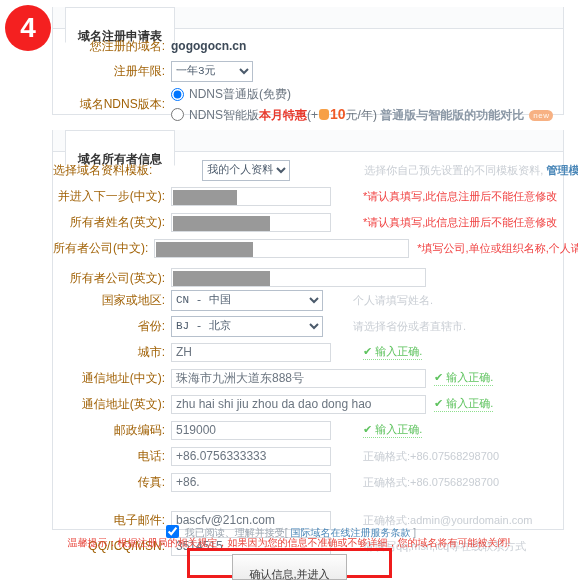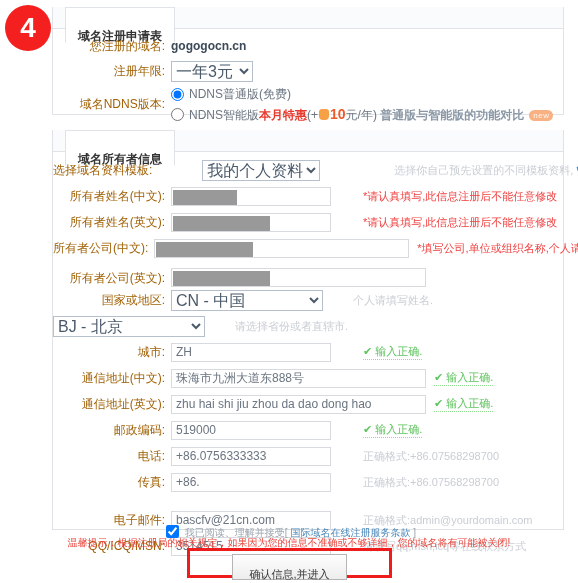--- a/index.html
+++ b/index.html
@@ -68,22 +68,22 @@
     font-size: 12px;
     font-family: "Liberation Sans", sans-serif;
     color: #6b7580;
     background: #fff;
     outline: none;
   }
   input.tbox.wide { width: 255px; }
   select.sbox {
     width: 125px; height: 21px;
     border: 1px solid #b6c0cc;
-    font-size: 16px;
-    font-family: Liberation Sans, sans-serif;
+    font-size: 11px;
+    font-family: Liberation Mono, monospace;
     color: #4b5a6b;
     background: #fff;
   }
   select.sbox.sm { width: 82px; }
 
   
   .fld-wrap { position: relative; display: inline-block; }
   .mask {
     position: absolute; left: 2px; top: 3px;
     height: 15px; background: #999999;
@@ -202,21 +202,21 @@
         <select class="sbox">
           <option>我的个人资料</option>
         </select>
         <div class="hint hint-grey" style="padding-left:30px;">
           <span>选择你自己预先设置的不同模板资料,</span>
           <a class="link-b" href="#">管理模板</a>
         </div>
       </div>
 
       <div class="row" style="height:26px;">
-        <div class="lbl">所有者姓名(中文):</div>
+        <div class="lbl">并进入下一步(中文):</div>
         <span class="fld-wrap">
           <input class="tbox" type="text" value="" style="">
           <span class="mask" style="width:64px;"></span>
         </span>
         <div class="hint hint-red" style="padding-left:32px;">*请认真填写,此信息注册后不能任意修改</div>
       </div>
 
       <div class="row" style="height:26px;">
         <div class="lbl">所有者姓名(英文):</div>
         <span class="fld-wrap">
@@ -245,20 +245,21 @@
 
       <div class="row" style="height:26px;">
         <div class="lbl">国家或地区:</div>
         <select class="sbox" style="width:152px;">
           <option>CN - 中国</option>
         </select>
         <div class="hint hint-grey" style="padding-left:30px;">个人请填写姓名.</div>
       </div>
 
       <div class="row" style="height:26px;">
+        <div class="lbl">省份:</div>
         <select class="sbox" style="width:152px;">
           <option>BJ - 北京</option>
         </select>
         <div class="hint hint-grey" style="padding-left:30px;">请选择省份或者直辖市.</div>
       </div>
 
       <div class="row" style="height:26px;">
         <div class="lbl">城市:</div>
         <input class="tbox" type="text" value="ZH" style="">
         <div class="hint" style="padding-left:32px;">

